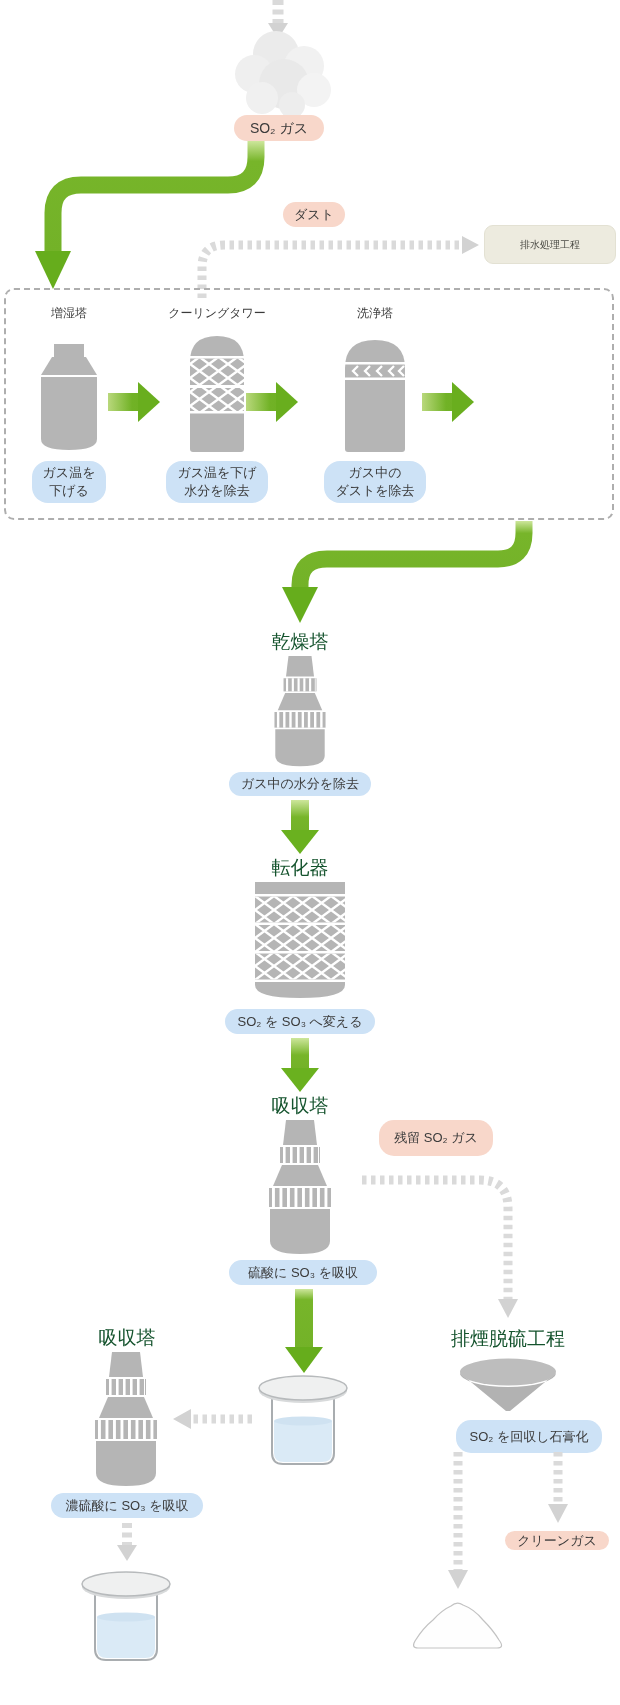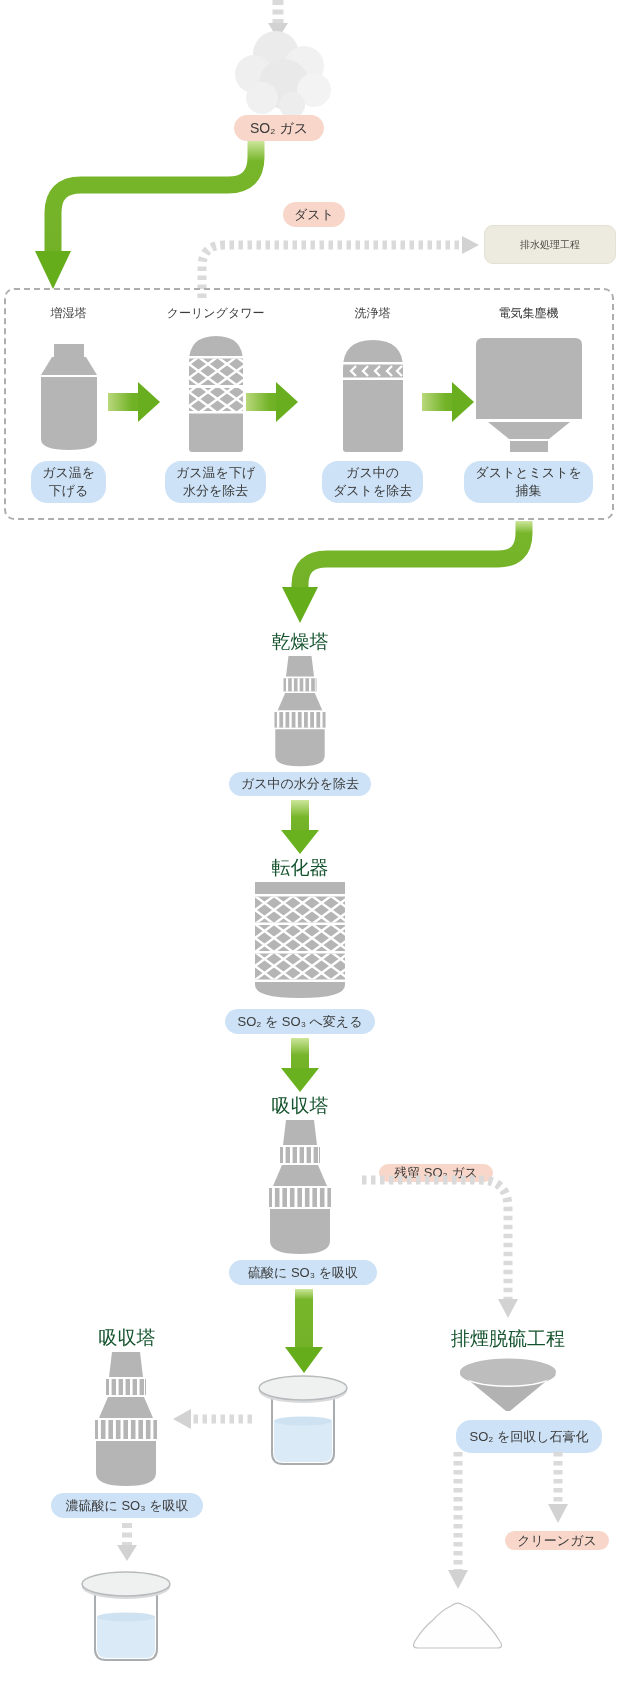--- a/index.html
+++ b/index.html
@@ -149,32 +149,20 @@
             <polyline points="37,26 32,31 37,36"></polyline>
             <polyline points="49,26 44,31 49,36"></polyline>
             <polyline points="59,26 54,31 59,36"></polyline>
           </g>
         </svg>
       </div>
       <div class="pill-inline">ガス中の
 ダストを除去</div>
     </div>
 
-    <div class="station" style="width:168px">
-      <div class="st-title">電気集塵機</div>
-      <div class="vslot">
-        <svg width="106" height="114" viewBox="0 0 106 114">
-          <path d="M7,0 H99 Q106,0 106,7 V81 H0 V7 Q0,0 7,0 Z" fill="#b5b5b5"></path>
-          <polygon points="12,84 94,84 73,101 33,101" fill="#b5b5b5"></polygon>
-          <rect x="34" y="103" width="38" height="11" fill="#b5b5b5"></rect>
-        </svg>
-      </div>
-      <div class="pill-inline">ダストとミストを
-捕集</div>
-    </div>
 
     <svg class="abs" style="left:102px;top:90px" width="54" height="44" viewBox="0 0 54 44">
       <rect x="0" y="13" width="32" height="18" fill="url(#gh)"></rect>
       <polygon points="30,2 30,42 52,22" fill="#69ae1e"></polygon>
     </svg>
     <svg class="abs" style="left:240px;top:90px" width="54" height="44" viewBox="0 0 54 44">
       <rect x="0" y="13" width="32" height="18" fill="url(#gh)"></rect>
       <polygon points="30,2 30,42 52,22" fill="#69ae1e"></polygon>
     </svg>
     <svg class="abs" style="left:416px;top:90px" width="54" height="44" viewBox="0 0 54 44">
@@ -216,21 +204,21 @@
     <rect x="13" y="0" width="18" height="31" fill="url(#gv)"></rect>
     <polygon points="3,30 41,30 22,54" fill="#6ab11f"></polygon>
   </svg>
 
   <div class="title" style="left:250px;top:1095px;width:100px">吸収塔</div>
   <svg class="abs" style="left:266px;top:1120px" width="68" height="136" viewBox="0 0 68 136">
     <use href="#tower" xlink:href="#tower"></use>
   </svg>
   <div class="pill blue" style="left:229px;top:1260px;width:148px;height:25px">硫酸に SO₃ を吸収</div>
 
-  <div class="pill pink" style="left:379px;top:1164px;width:114px;height:18px">残留 SO₂ ガス</div>
+  <div class="pill pink" style="left:379px;top:1120px;width:114px;height:36px">残留 SO₂ ガス</div>
   <svg class="abs" style="left:358px;top:1169px" width="168" height="152" viewBox="0 0 168 152">
     <path d="M4,11 H122 Q150,11 150,39 V130" fill="none" stroke="#dadada" stroke-width="9" stroke-dasharray="4.5,4.5"></path>
     <polygon points="140,130 160,130 150,149" fill="#d2d2d2"></polygon>
   </svg>
 
   <svg class="abs" style="left:280px;top:1289px" width="48" height="86" viewBox="0 0 48 86">
     <rect x="15" y="0" width="18" height="60" fill="url(#gvTail)"></rect>
     <polygon points="5,58 43,58 24,84" fill="#66ad1c"></polygon>
   </svg>
 

